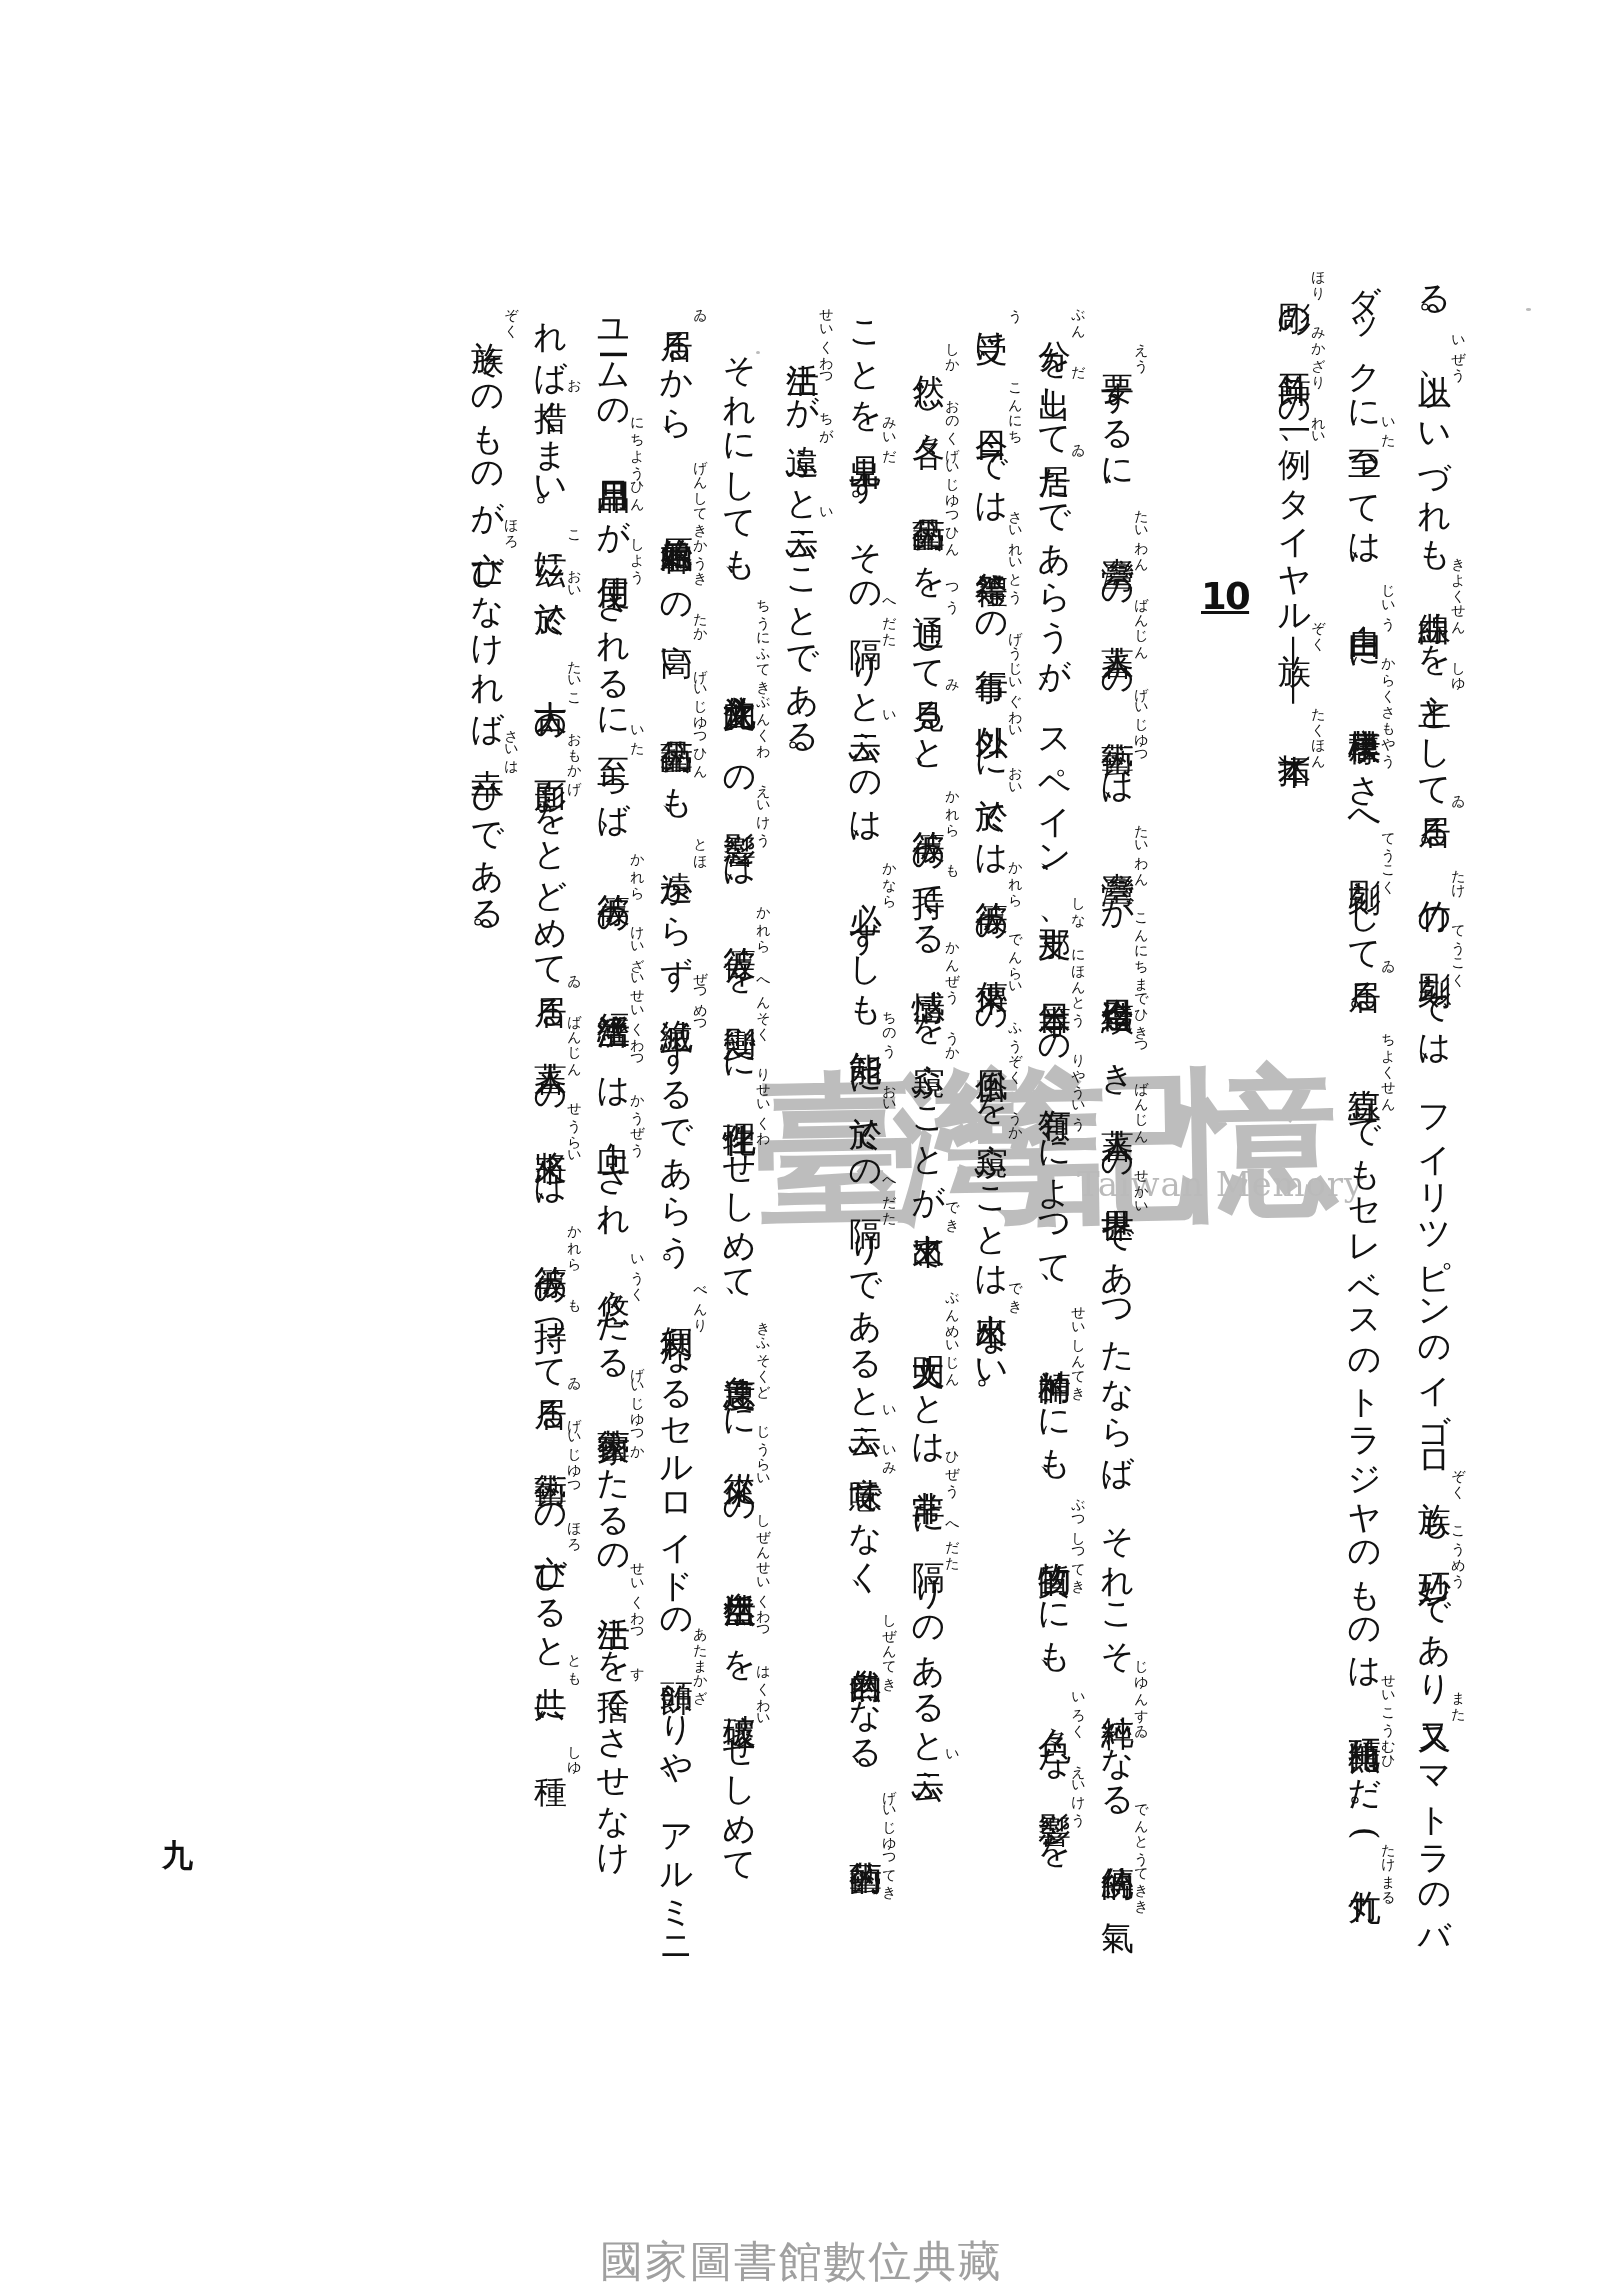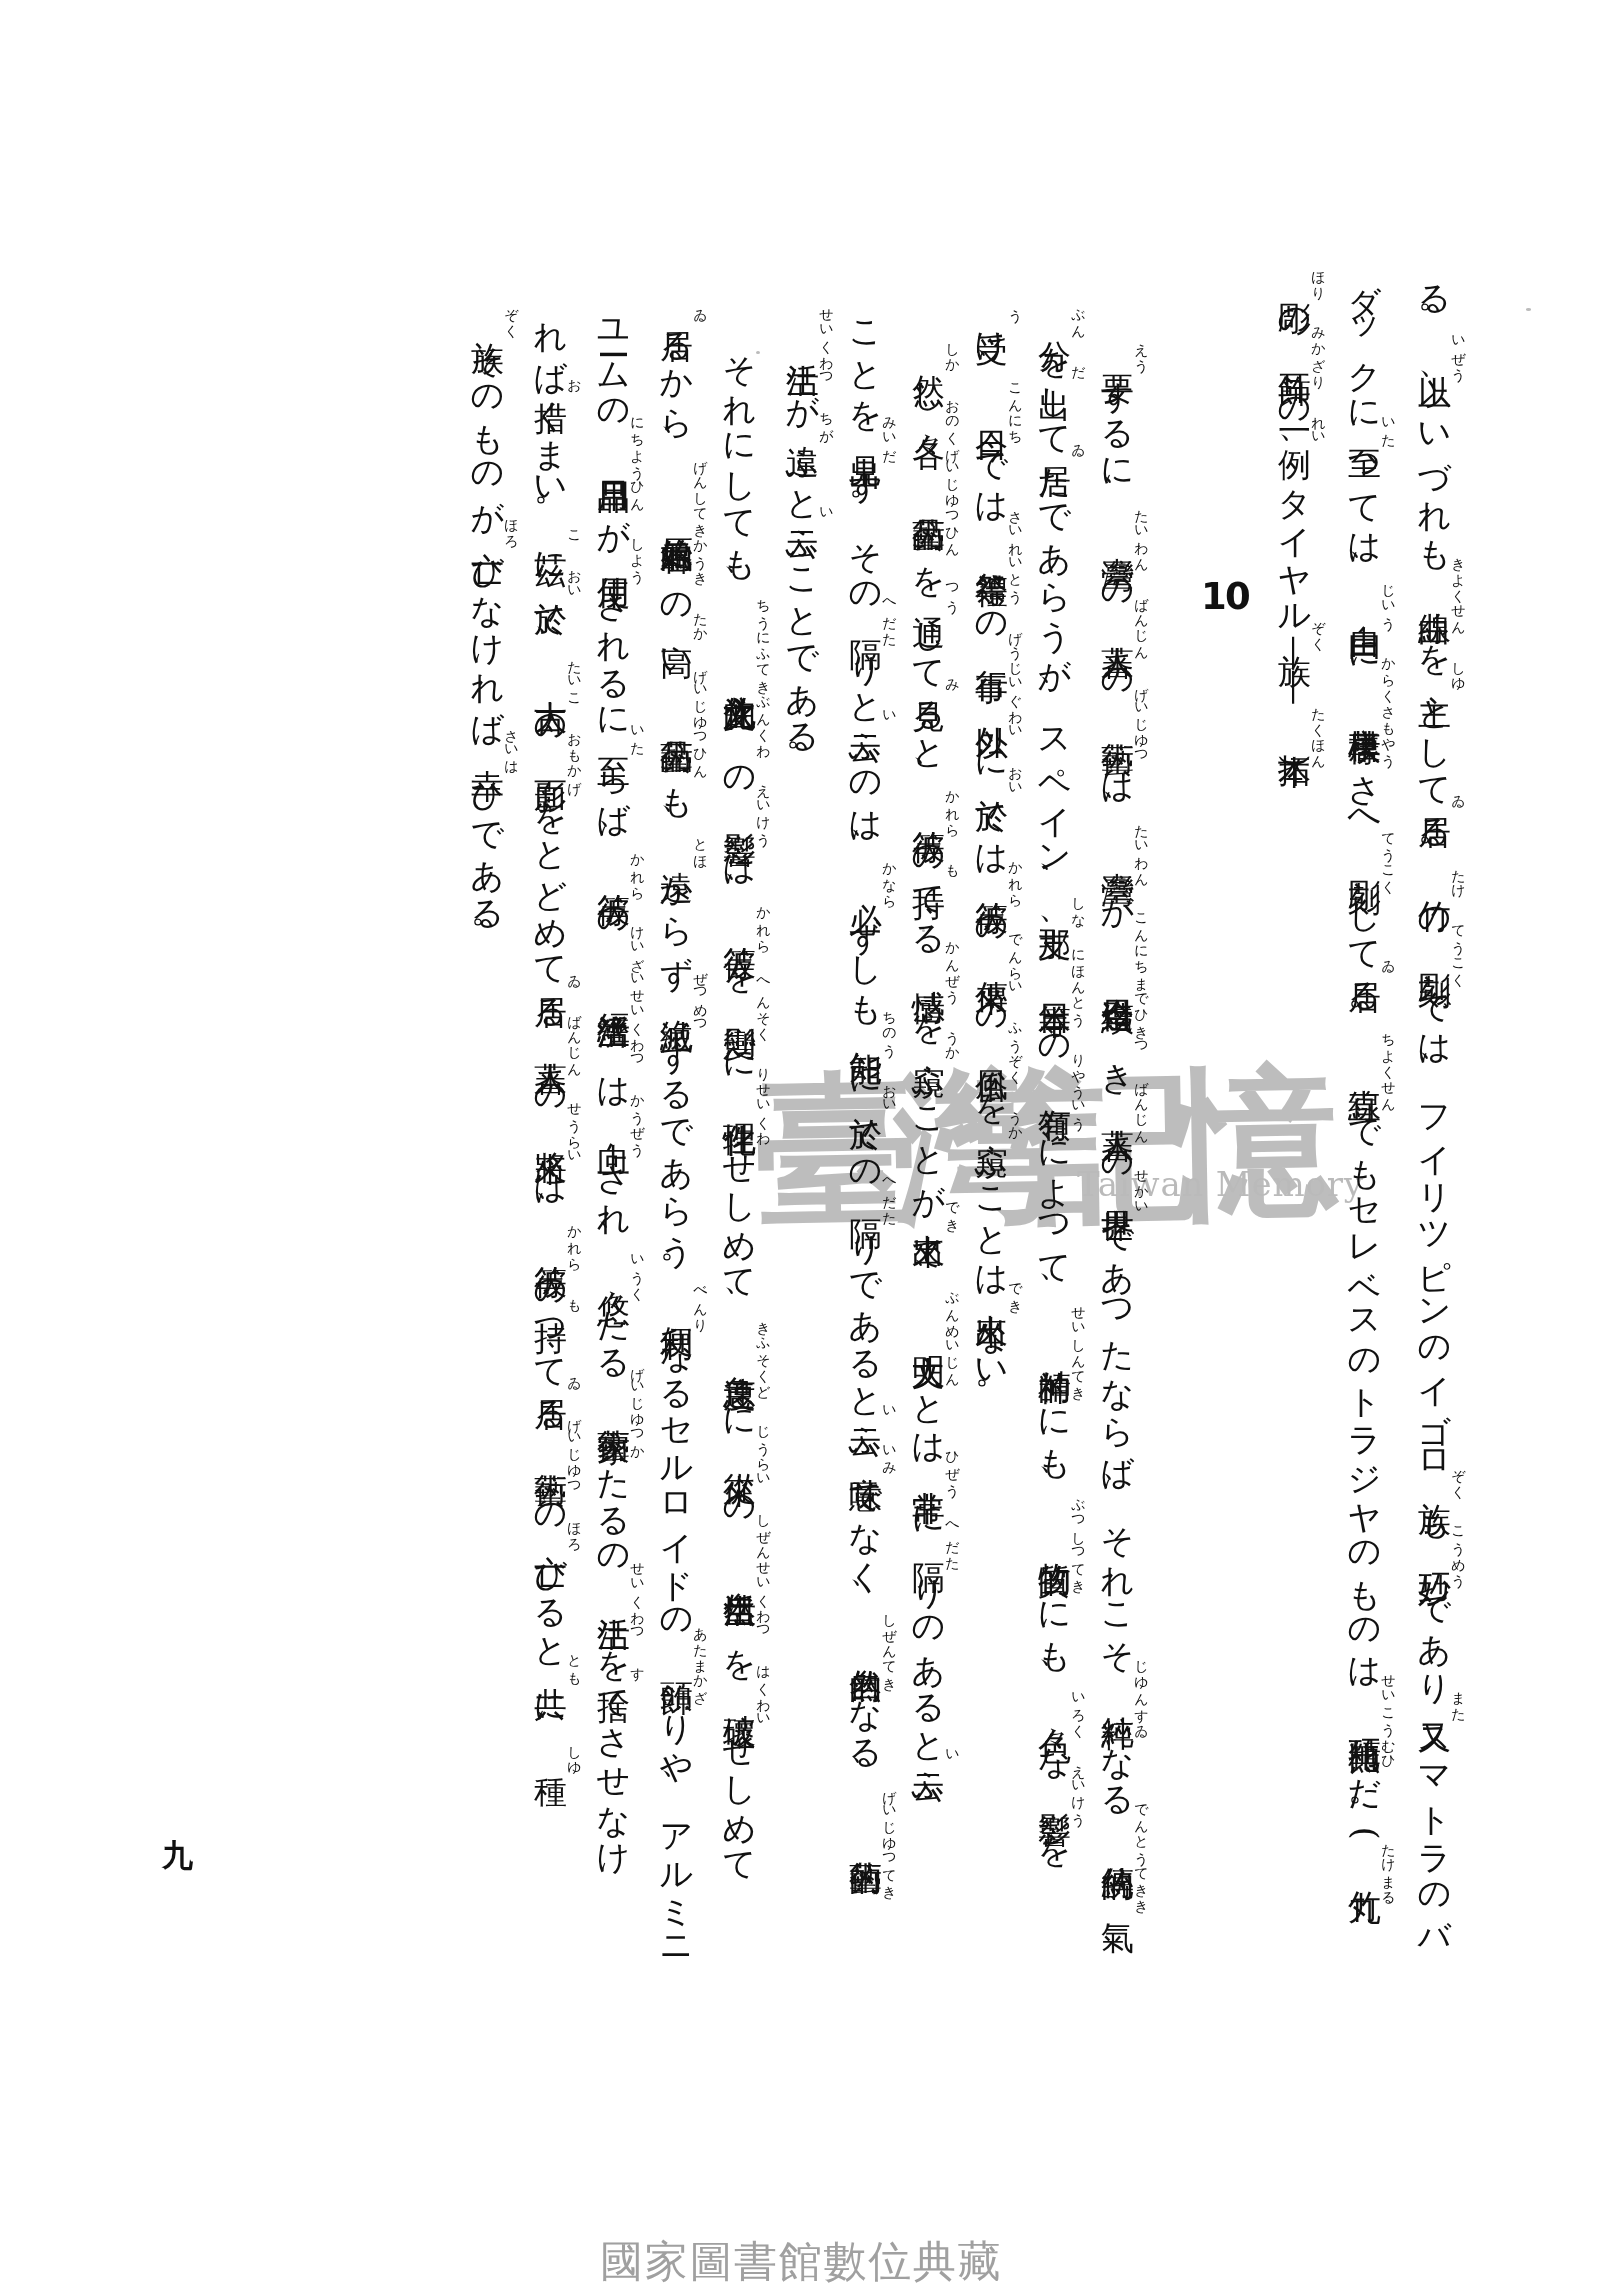--- a/index.html
+++ b/index.html
@@ -44,20 +44,21 @@
   .col.new-section{margin-block-start:107px;}
   .col.indent{text-indent:34px;}
   ruby{ruby-align:center;}
   rt{font-size:14px;letter-spacing:0;font-weight:normal;}
   
   .folio{
     position:absolute;left:1201px;top:575px;
     font-family:"DejaVu Sans","Liberation Sans",sans-serif;
     font-weight:bold;font-size:37px;letter-spacing:-1.7px;
     z-index:2;
+    text-decoration:underline;
   }
   .kanji-page-num{
     position:absolute;left:162px;top:1835px;
     font-size:31px;font-weight:bold;
     z-index:2;
   }
   
   .archive-label{
     position:absolute;left:600px;top:2233px;
     font-family:"DejaVu Sans","Liberation Sans",sans-serif;

